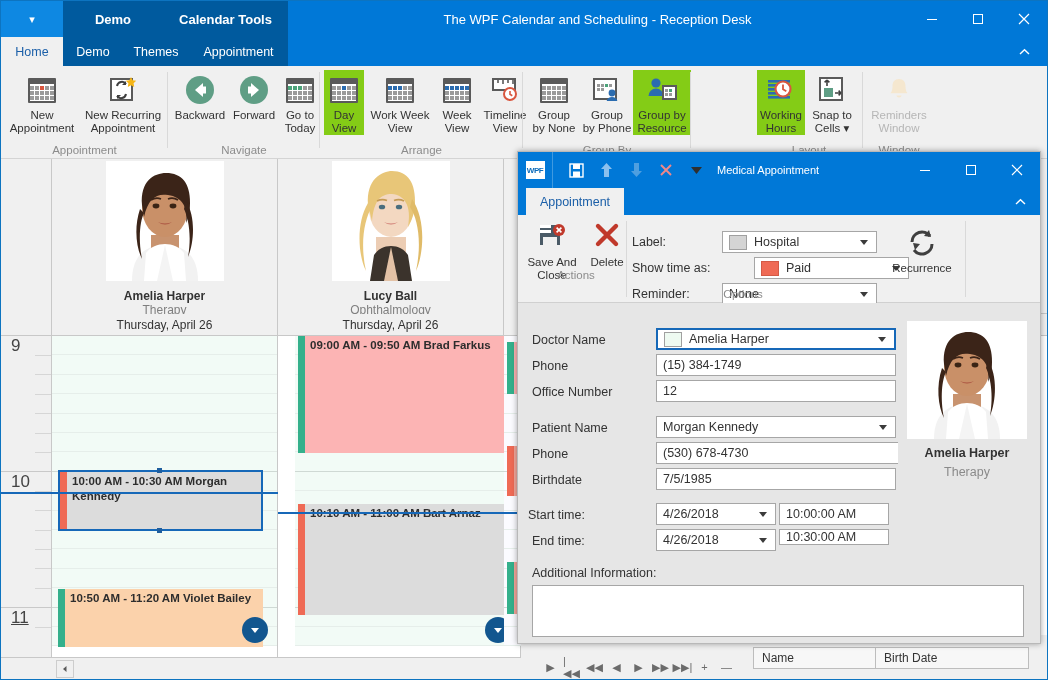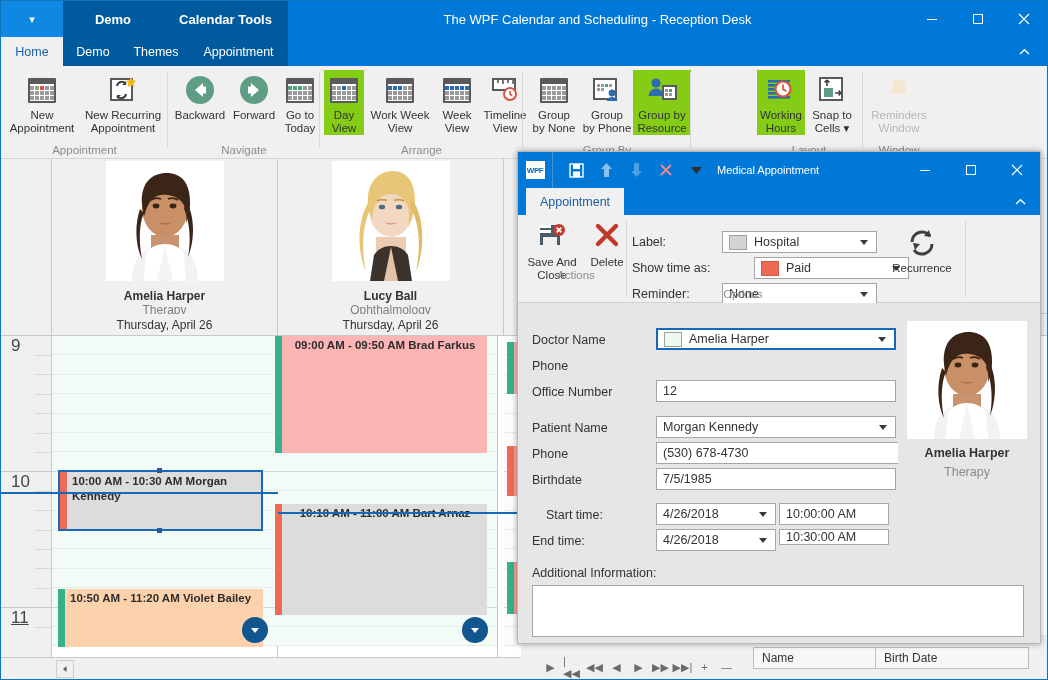--- a/index.html
+++ b/index.html
@@ -820,21 +820,21 @@
           <div class="stripe" style="background:#34b08b;"></div>
           <div class="txt">10:50 AM - 11:20 AM Violet Bailey</div>
         </div>
         <div class="navdown" style="right:9px; top:281px;">
           <svg width="12" height="12" viewBox="0 0 12 12">
               <path d="M2 4 L10 4 L6 9 Z" fill="#fff"></path>
             </svg>
         </div>
       </div>
 
-      <div class="col-body" style="left:271px; width:226px;text-align:center;">
+      <div class="col-body" style="left:294px; width:226px;">
         <div class="slot work" style="top:0px;"></div>
         <div class="slot work" style="top:19.4px;"></div>
         <div class="slot work" style="top:38.8px;"></div>
         <div class="slot work" style="top:58.2px;"></div>
         <div class="slot work" style="top:77.6px;"></div>
         <div class="slot work" style="top:97px;"></div>
         <div class="slot work hourline" style="top:116.4px;"></div>
         <div class="slot work" style="top:135.8px;"></div>
         <div class="slot work" style="top:155.2px;"></div>
         <div class="slot work" style="top:174.6px;"></div>
@@ -1058,20 +1058,23 @@
 
     <div class="dlg-body">
 
       <div class="frm-label" style="left:14px; top:30px;">Doctor Name</div>
       <div class="frm-input frm-combo focused" style="left:138px; top:25px; width:240px; height:22px;">
         <span class="swatch" style="background:#eefaf1;"></span>
         <span>Amelia Harper</span>
       </div>
 
       <div class="frm-label" style="left:14px; top:56px;">Phone</div>
+      <div class="frm-input" style="left:138px; top:51px; width:240px; height:22px;">
+        <span>(15) 384-1749</span>
+      </div>
 
       <div class="frm-label" style="left:14px; top:82px;">Office Number</div>
       <div class="frm-input" style="left:138px; top:77px; width:240px; height:22px;">
         <span>12</span>
       </div>
 
       <div class="frm-label" style="left:14px; top:118px;">Patient Name</div>
       <div class="frm-input frm-combo" style="left:138px; top:113px; width:240px; height:22px;">
         <span>Morgan Kennedy</span>
       </div>
@@ -1102,21 +1105,21 @@
             <path d="M63 37 q5 -2 10 1" stroke="#3b2418" stroke-width="1.8" fill="none"></path>
             <path d="M53 60 q7 5 14 0 q-7 3 -14 0 z" fill="#a9503f"></path>
             <path d="M41 91 C45 85 53 82 60 82 C67 82 75 85 79 91 L81 118 L39 118 Z" fill="#ffffff"></path>
             <path d="M60 83 L52 118 L68 118 Z" fill="#f4f4f4"></path>
           </svg>
         </div>
         <div class="nm">Amelia Harper</div>
         <div class="sp">Therapy</div>
       </div>
 
-      <div class="frm-label" style="left:28px; top:205px;">Start time:</div>
+      <div class="frm-label" style="left:10px; top:205px;">Start time:</div>
       <div class="frm-input frm-combo" style="left:138px; top:200px; width:120px; height:22px;">
         <span>4/26/2018</span>
       </div>
       <div class="frm-input" style="left:261px; top:200px; width:110px; height:22px;">
         <span>10:00:00 AM</span>
       </div>
 
       <div class="frm-label" style="left:14px; top:231px;">End time:</div>
       <div class="frm-input frm-combo" style="left:138px; top:226px; width:120px; height:22px;">
         <span>4/26/2018</span>

